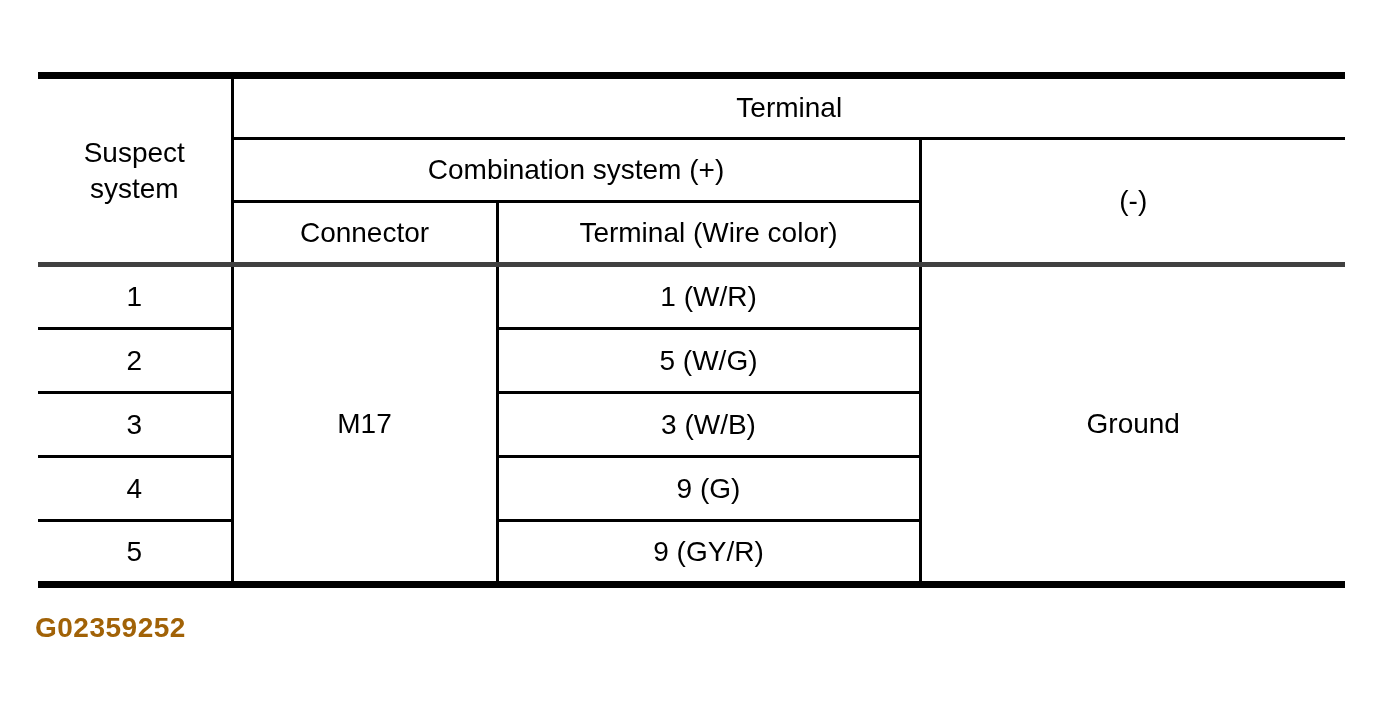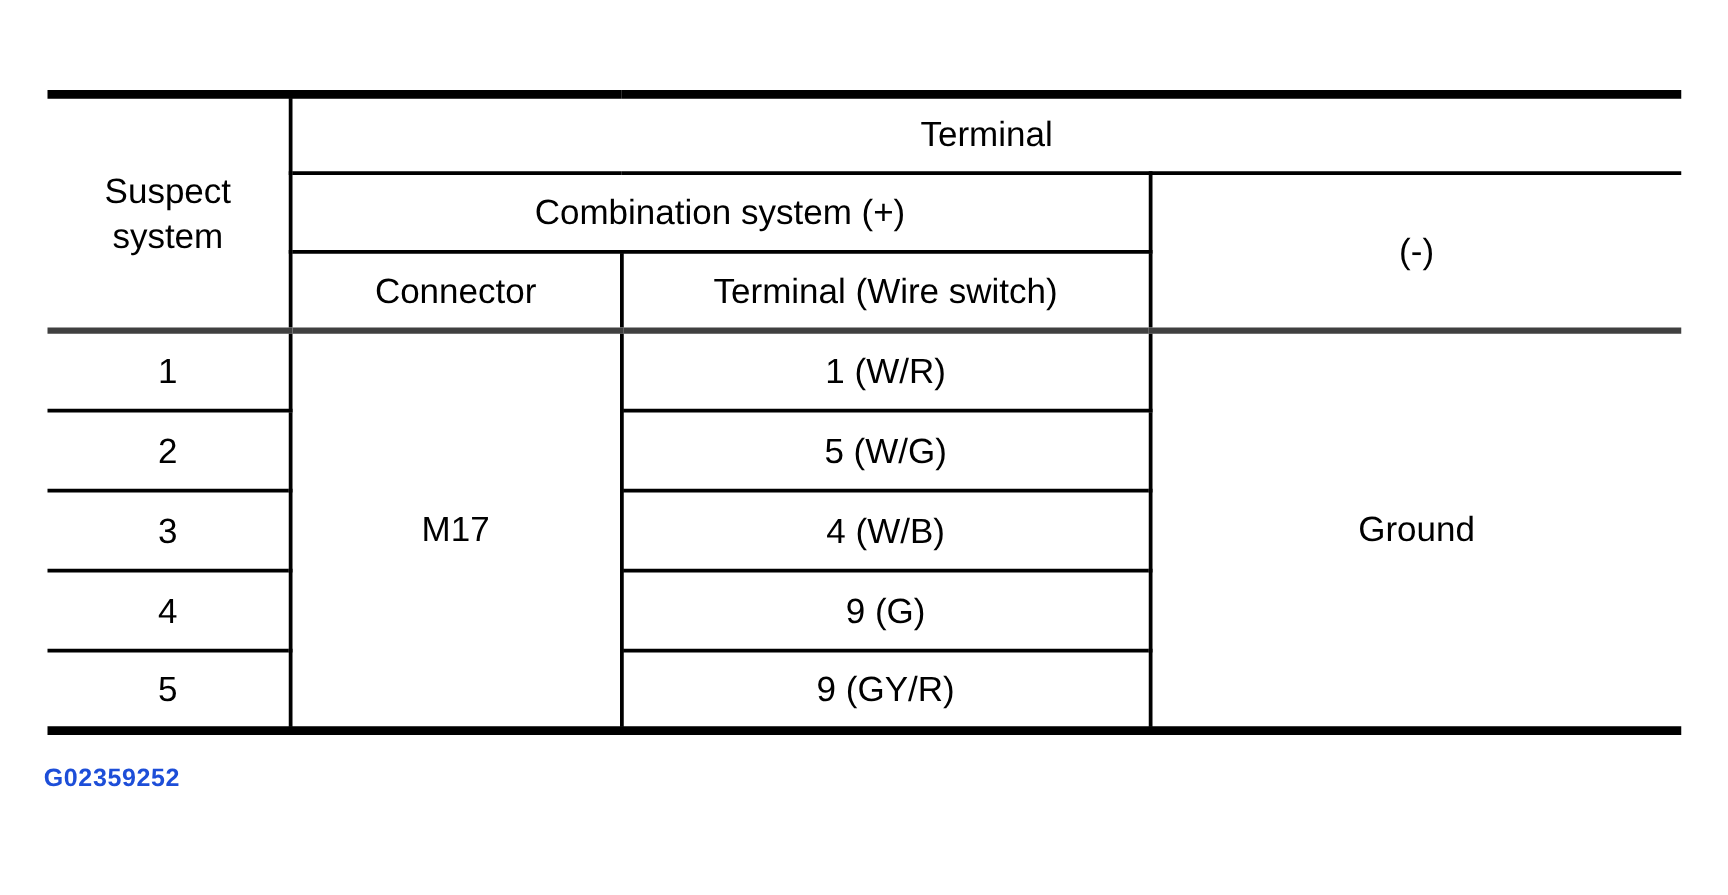--- a/index.html
+++ b/index.html
@@ -39,24 +39,24 @@
   .spec-table .last-col  { border-right: none; }
   
   .spec-table .hdr-bottom { border-bottom: 5px solid #404040; }
   .spec-table thead tr { height: 63px; }
   .spec-table tbody tr { height: 64px; }
   .suspect-cell { padding: 0 24px; }
   .figure-caption {
     position: absolute;
     left: 35px;
     top: 612px;
-    font-size: 20px;
+    font-size: 28px;
     font-weight: bold;
     letter-spacing: 0.5px;
-    color: #1d4ed8;
+    color: #a16207;
   }
 </style>
 </head>
 <body>
 
 <div class="table-wrap">
   <table class="spec-table">
     <colgroup>
       <col style="width:194px">
       <col style="width:265px">
@@ -67,37 +67,37 @@
       <tr>
         <th rowspan="3" class="first-col hdr-bottom suspect-cell">Suspect system</th>
         <th colspan="3" class="last-col">Terminal</th>
       </tr>
       <tr>
         <th colspan="2">Combination system (+)</th>
         <th rowspan="2" class="last-col hdr-bottom">(-)</th>
       </tr>
       <tr>
         <th class="hdr-bottom">Connector</th>
-        <th class="hdr-bottom">Terminal (Wire switch)</th>
+        <th class="hdr-bottom">Terminal (Wire color)</th>
       </tr>
     </thead>
     <tbody>
       <tr>
         <td class="first-col">1</td>
         <td rowspan="5">M17</td>
         <td>1 (W/R)</td>
         <td rowspan="5" class="last-col">Ground</td>
       </tr>
       <tr>
         <td class="first-col">2</td>
         <td>5 (W/G)</td>
       </tr>
       <tr>
         <td class="first-col">3</td>
-        <td>4 (W/B)</td>
+        <td>3 (W/B)</td>
       </tr>
       <tr>
         <td class="first-col">4</td>
         <td>9 (G)</td>
       </tr>
       <tr>
         <td class="first-col">5</td>
         <td>9 (GY/R)</td>
       </tr>
     </tbody>

